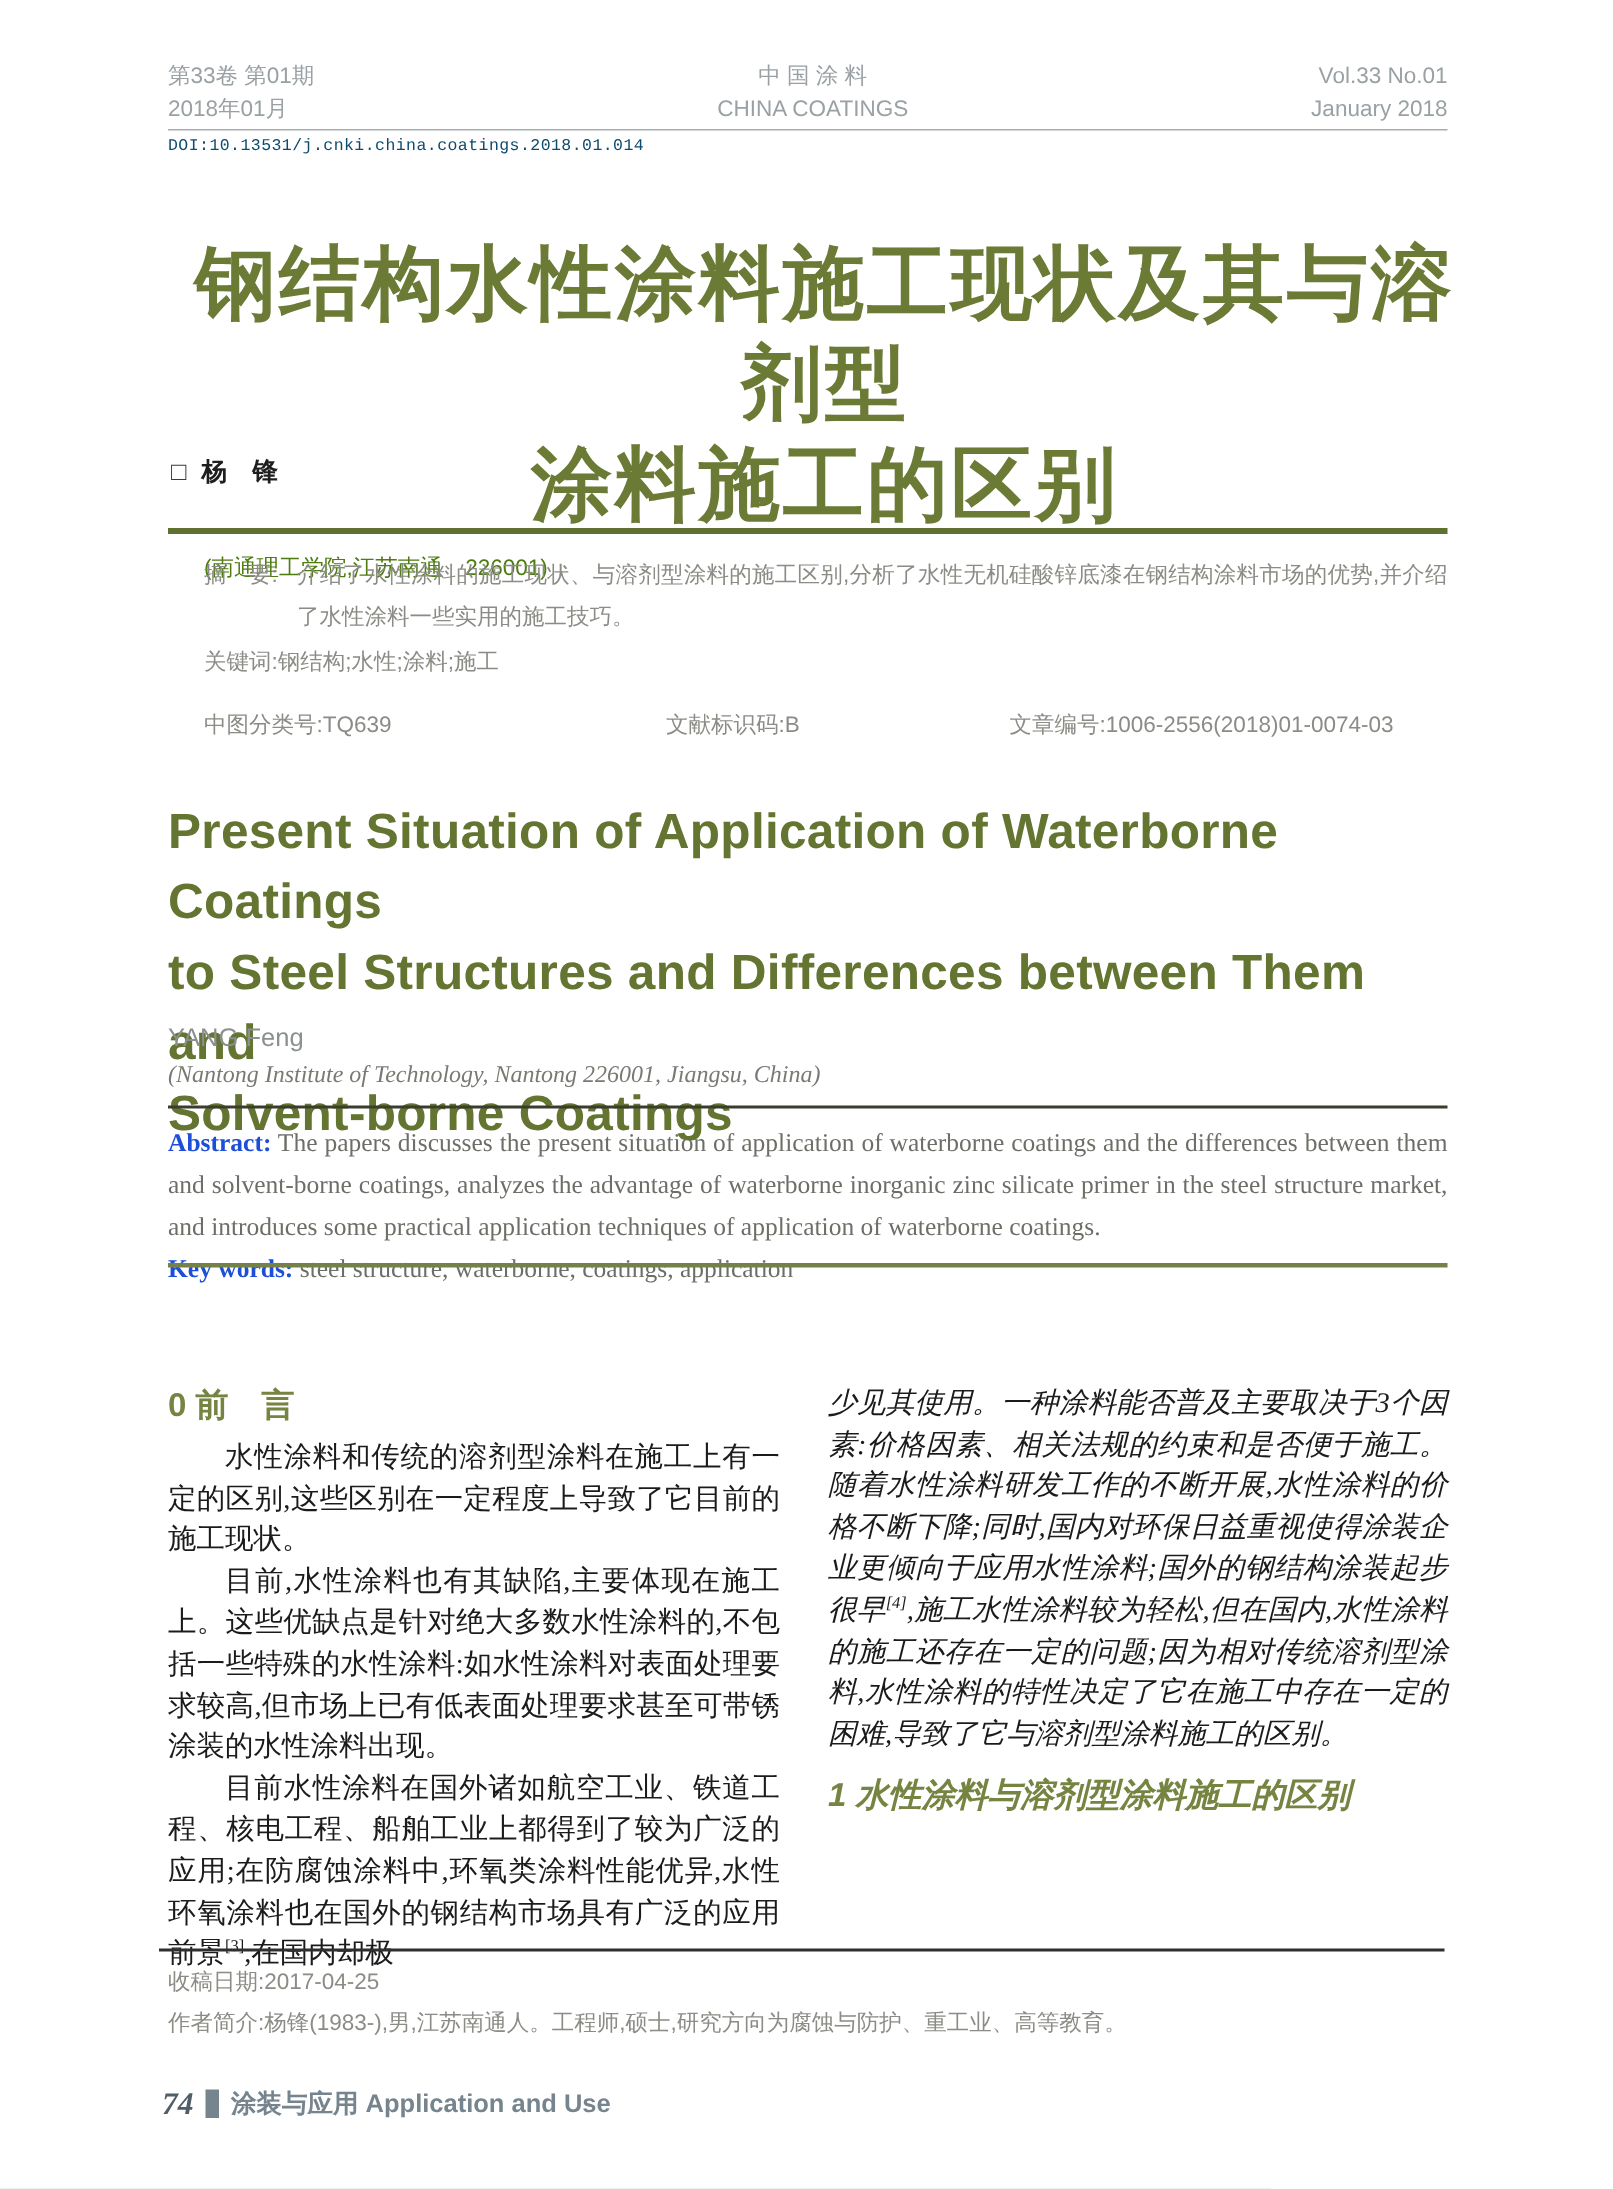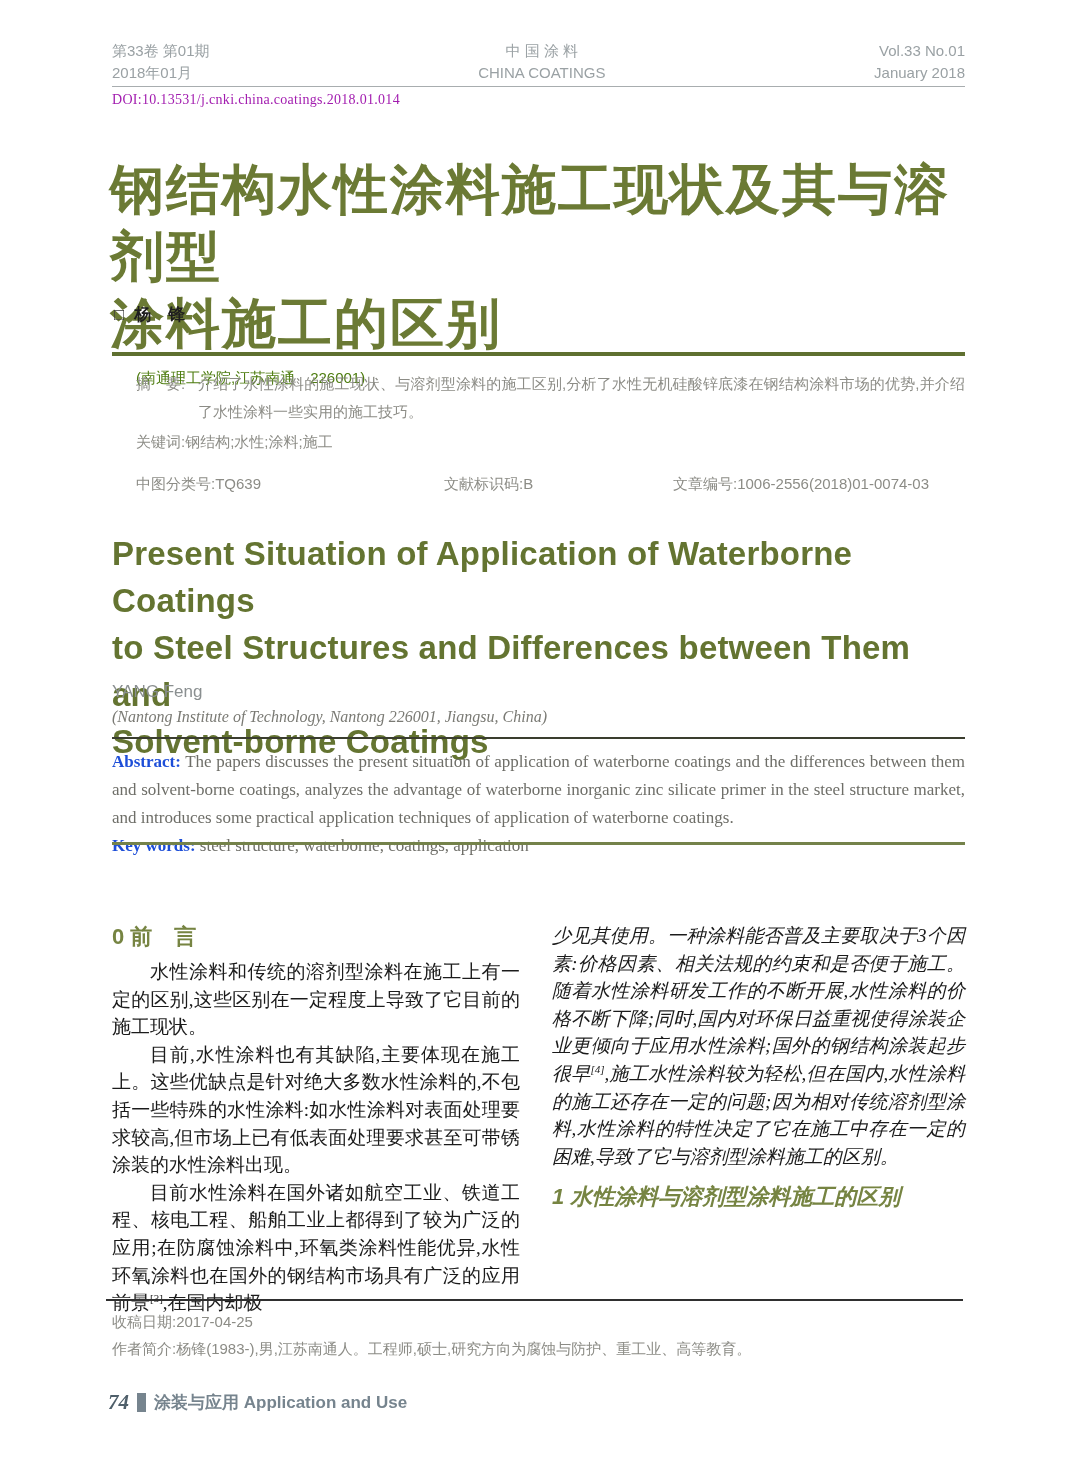--- a/index.html
+++ b/index.html
@@ -13,26 +13,26 @@
   }
   .abs { position:absolute; }
 
   
   .hdr-row { left:112px; top:40px; width:853px; display:flex; justify-content:space-between;
              color:#9aa1a4; font-size:15px; line-height:22px; font-family:"Liberation Sans", sans-serif; }
   .hdr-col { white-space:nowrap; }
   .hdr-center { text-align:center; }
   .hdr-right { text-align:right; }
   .hdr-rule { left:112px; top:86px; width:853px; height:1px; background:#a8adaf; }
-  .doi { left:112px; top:92px; color:#a21caf; font-size:14px; letter-spacing:0.3px; }
+  .doi { left:112px; top:92px; color:#0c4a6e; font-size:11px; letter-spacing:0.3px;font-family:Liberation Mono, monospace; }
 
   
   .cn-title { left:110px; top:156px; width:880px; color:#6b7a34;
               font-family:"Liberation Sans", sans-serif; font-weight:bold;
-              font-size:54px; line-height:67px; letter-spacing:2px; }
+              font-size:54px; line-height:67px; letter-spacing:2px;text-align:center; }
   .byline { left:114px; top:303px; color:#1e1e1e; font-size:17px;
             font-family:Liberation Serif, serif; font-weight:bold; }
   .byline .marker { font-weight:normal; margin-right:10px; color:#3a3a3a; }
   .cn-affil { left:136px; top:331px; color:#4d7c0f; font-size:15px;
               font-family:"Liberation Sans", sans-serif;margin-top:38px; }
   .rule-olive-thick { left:112px; top:352px; width:853px; height:4px; background:#5f7030; }
 
   
   .meta-cn { left:136px; top:370px; width:829px; color:#8c8c86; font-size:15px;
              line-height:28px; font-family:"Liberation Sans", sans-serif; }

